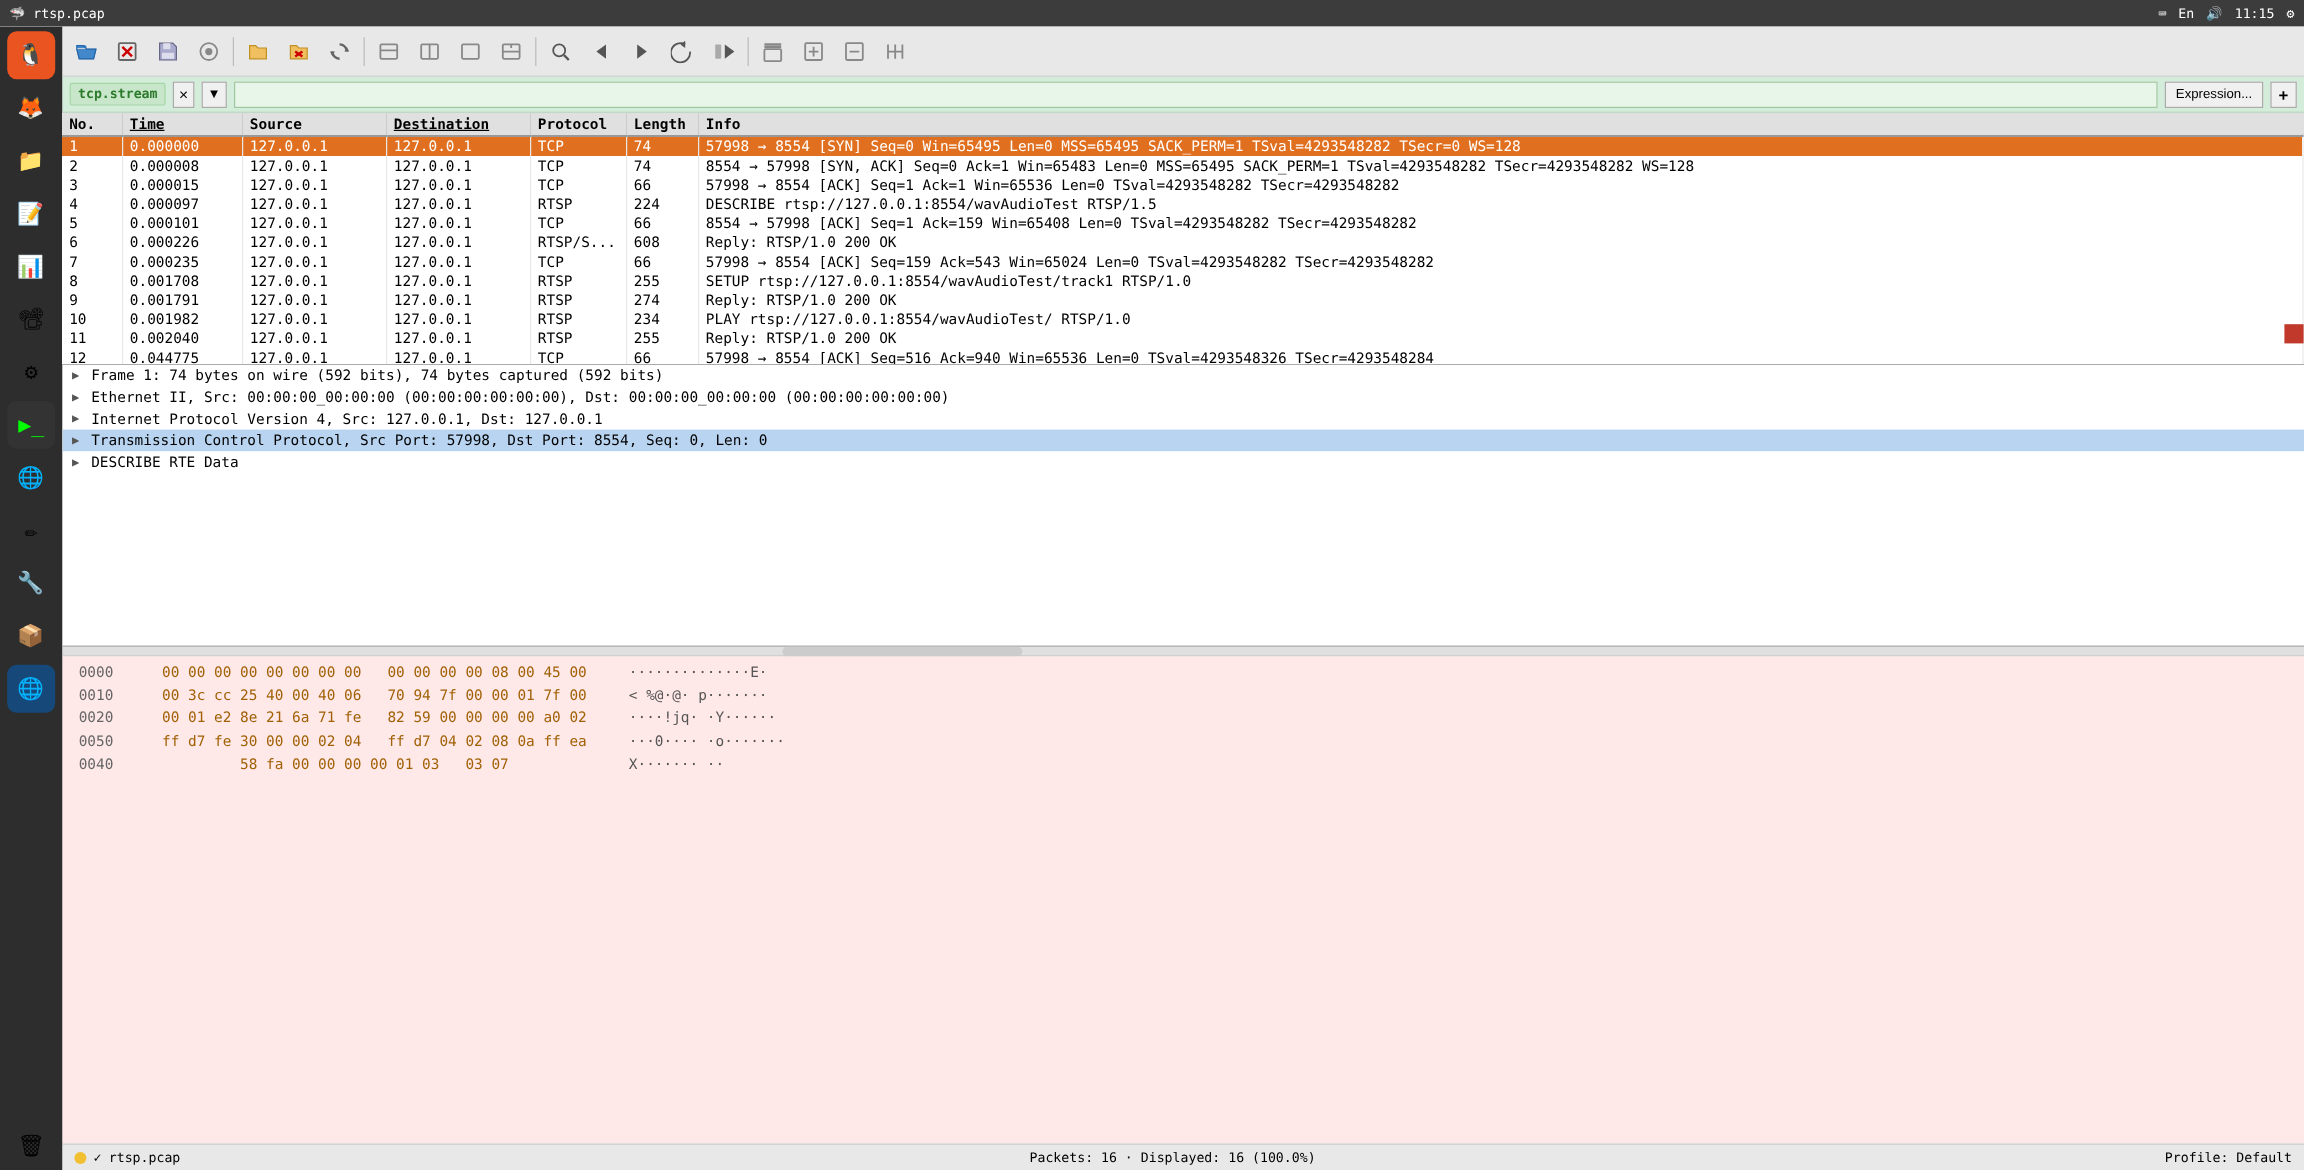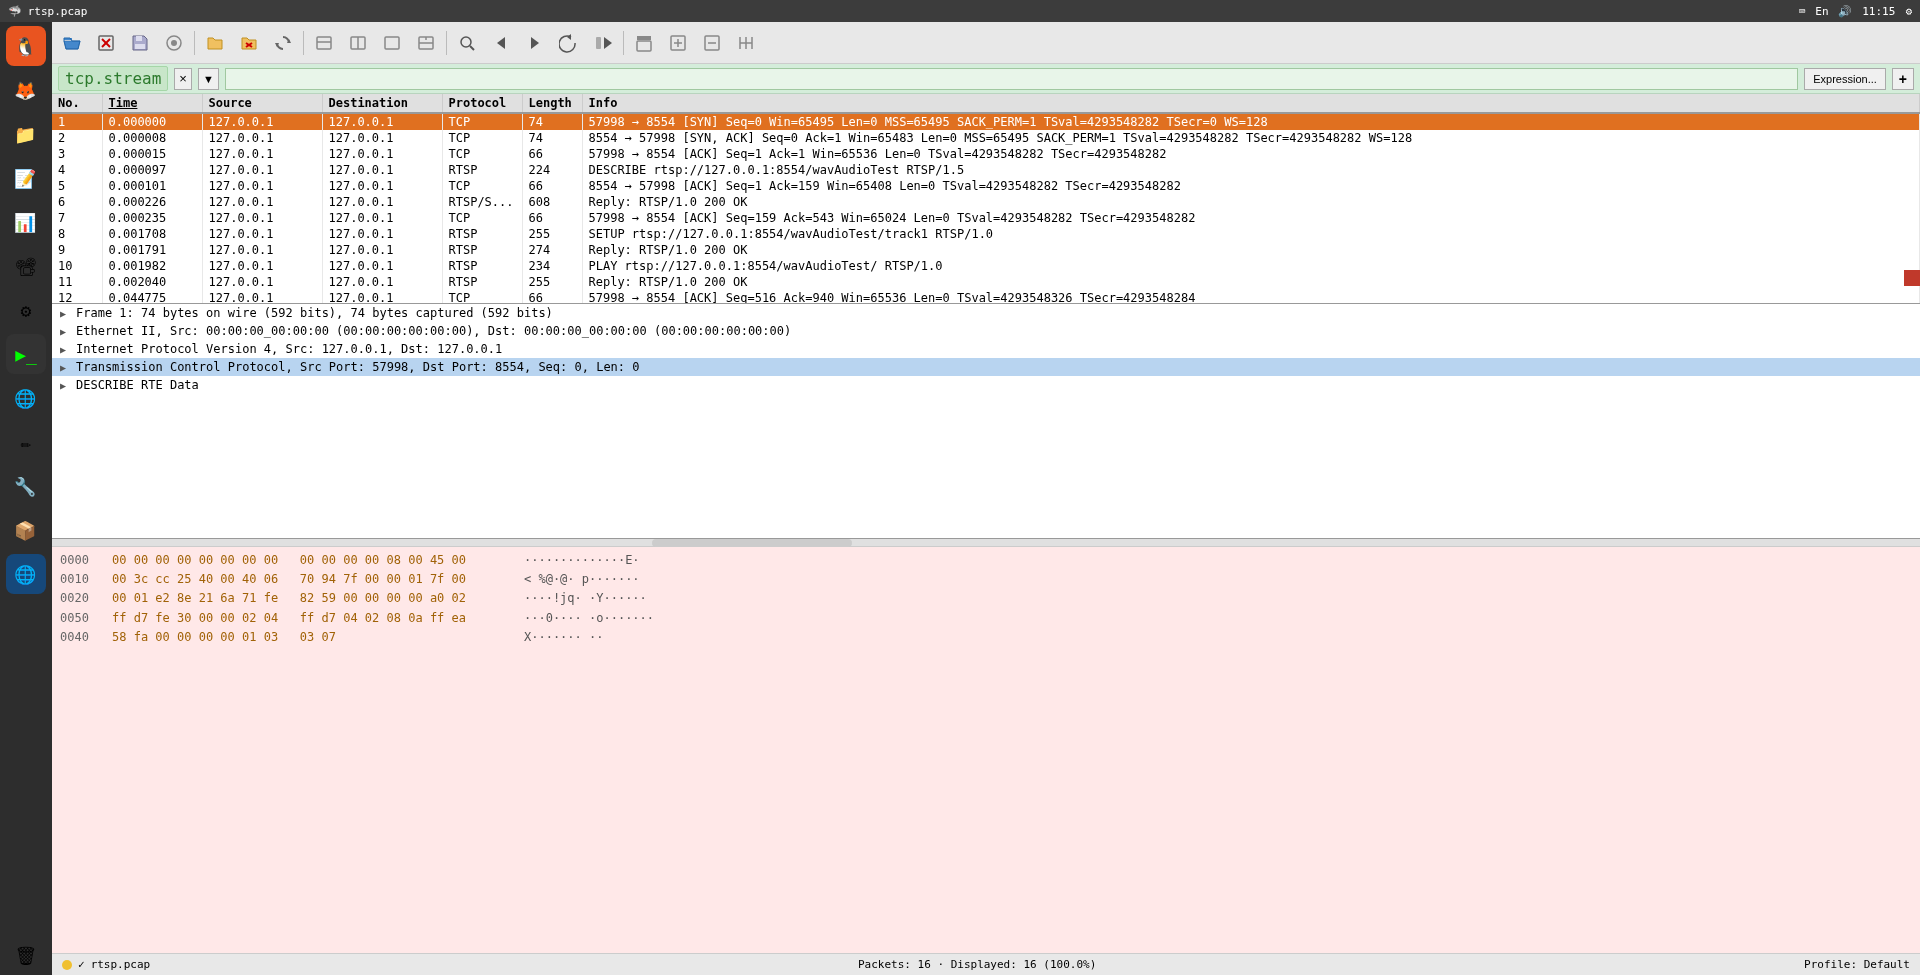--- a/index.html
+++ b/index.html
@@ -206,20 +206,21 @@
       background: #ffe8e8;
       overflow-y: auto;
       padding: 4px 8px;
       font-size: 12px;
       font-family: 'DejaVu Sans Mono', 'Courier New', monospace;
     }
     .hex-line {
       display: flex;
       gap: 12px;
       line-height: 1.6;
+      text-align: center;
     }
     .hex-offset { color: #666; min-width: 40px; }
     .hex-bytes { color: #a16207; min-width: 400px; }
     .hex-ascii { color: #555; }
 
     
     #statusbar {
       height: 22px;
       background: #e8e8e8;
       border-top: 1px solid #ccc;
@@ -437,36 +438,36 @@
         <svg width="20" height="20" viewBox="0 0 20 20">
             <line x1="4" y1="4" x2="4" y2="16" stroke="#888" stroke-width="1.5"></line>
             <line x1="10" y1="4" x2="10" y2="16" stroke="#888" stroke-width="1.5"></line>
             <line x1="16" y1="4" x2="16" y2="16" stroke="#888" stroke-width="1.5"></line>
             <line x1="4" y1="10" x2="16" y2="10" stroke="#888" stroke-width="1.5"></line>
           </svg>
       </button>
     </div>
 
     <div id="filter-bar">
-      <span style="color:#2c7a2c; font-weight:normal; font-size:16px; background:#c8e6c9; padding:2px 6px; border:1px solid #a5d6a7; border-radius:2px;">tcp.stream</span>
+      <span style="color:#2c7a2c; font-weight:bold; font-size:11px; background:#c8e6c9; padding:2px 6px; border:1px solid #a5d6a7; border-radius:2px;">tcp.stream</span>
       <button style="border:1px solid #aaa; background:#f0f0f0; cursor:pointer; padding:0 4px; height:22px; font-size:13px;">×</button>
       <button style="border:1px solid #aaa; background:#f0f0f0; cursor:pointer; padding:0 4px; height:22px; font-size:11px;">▼</button>
       <input id="filter-input" type="text" style="flex: 1 1 0%; height: 22px; border: 1px solid rgb(160, 200, 160); background: rgb(232, 245, 233); padding: 0px 4px; font-size: 12px;">
       <button style="border:1px solid #aaa; background:#f0f0f0; cursor:pointer; padding:0 8px; height:22px; font-size:11px;">Expression...</button>
       <button style="border:1px solid #aaa; background:#f0f0f0; cursor:pointer; padding:0 6px; height:22px; font-size:14px; font-weight:bold;">+</button>
     </div>
 
     <div id="packet-list" style="position:relative;">
       <table>
         <thead>
           <tr>
             <th style="width:50px;margin-left:29px;">No.</th>
             <th style="width:100px;text-decoration:underline;">Time</th>
             <th style="width:120px;margin-left:36px;">Source</th>
-            <th style="width:120px;">Destination</th>
+            <th style="width:120px;text-decoration:underline;">Destination</th>
             <th style="width:80px;">Protocol</th>
             <th style="width:60px;">Length</th>
             <th>Info</th>
           </tr>
         </thead>
         <tbody id="packet-tbody">
         <tr class="selected-row">
               <td>1</td>
               <td>0.000000</td>
               <td>127.0.0.1</td>

